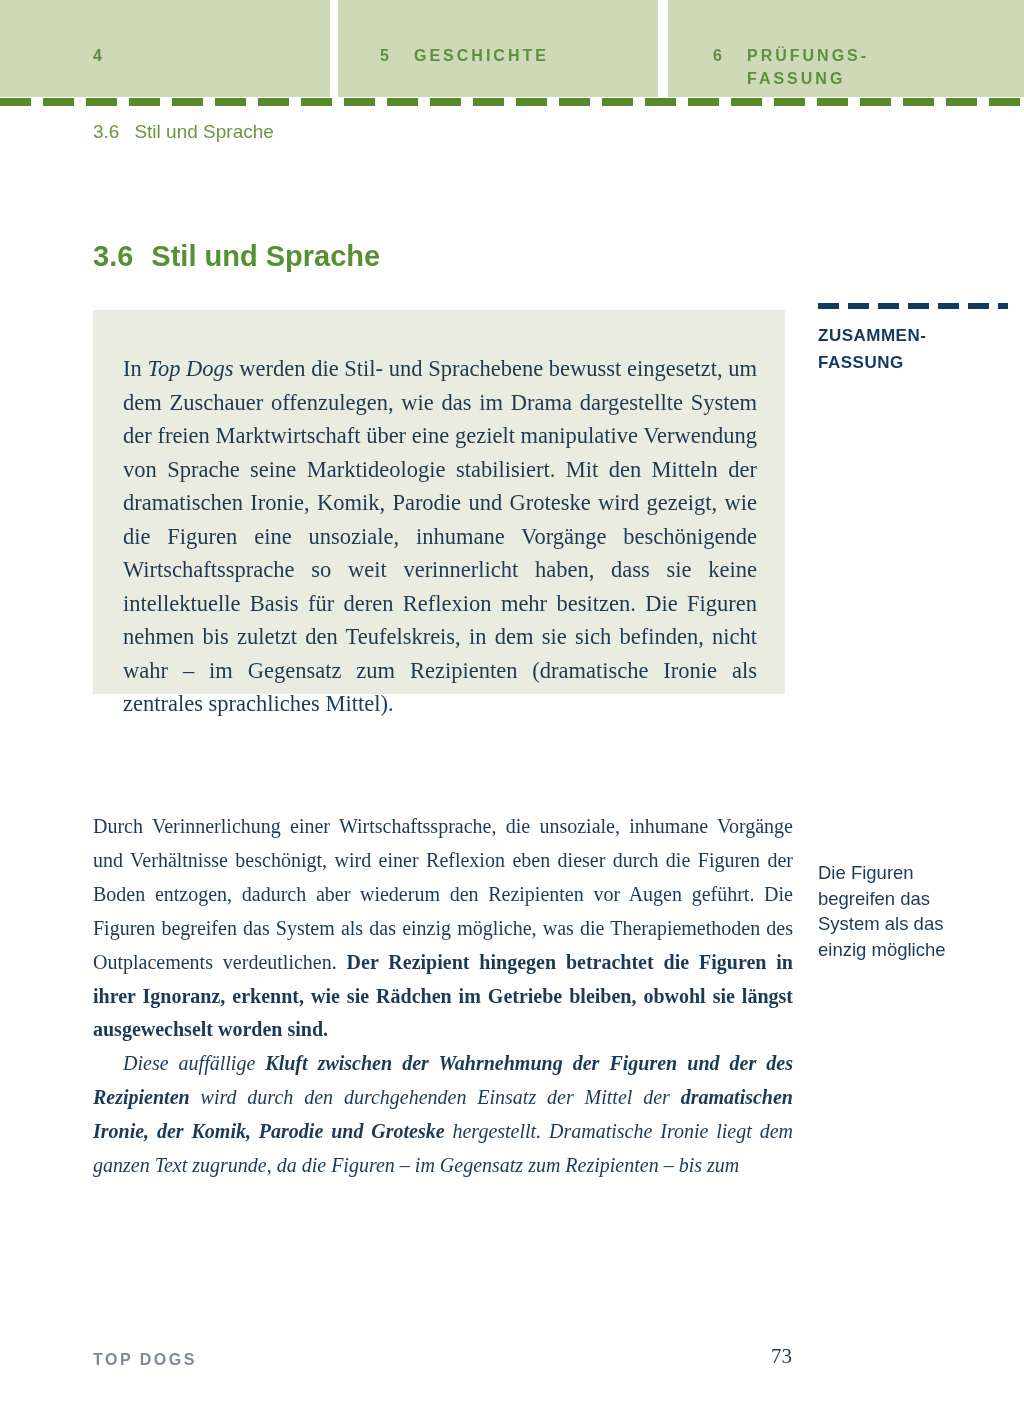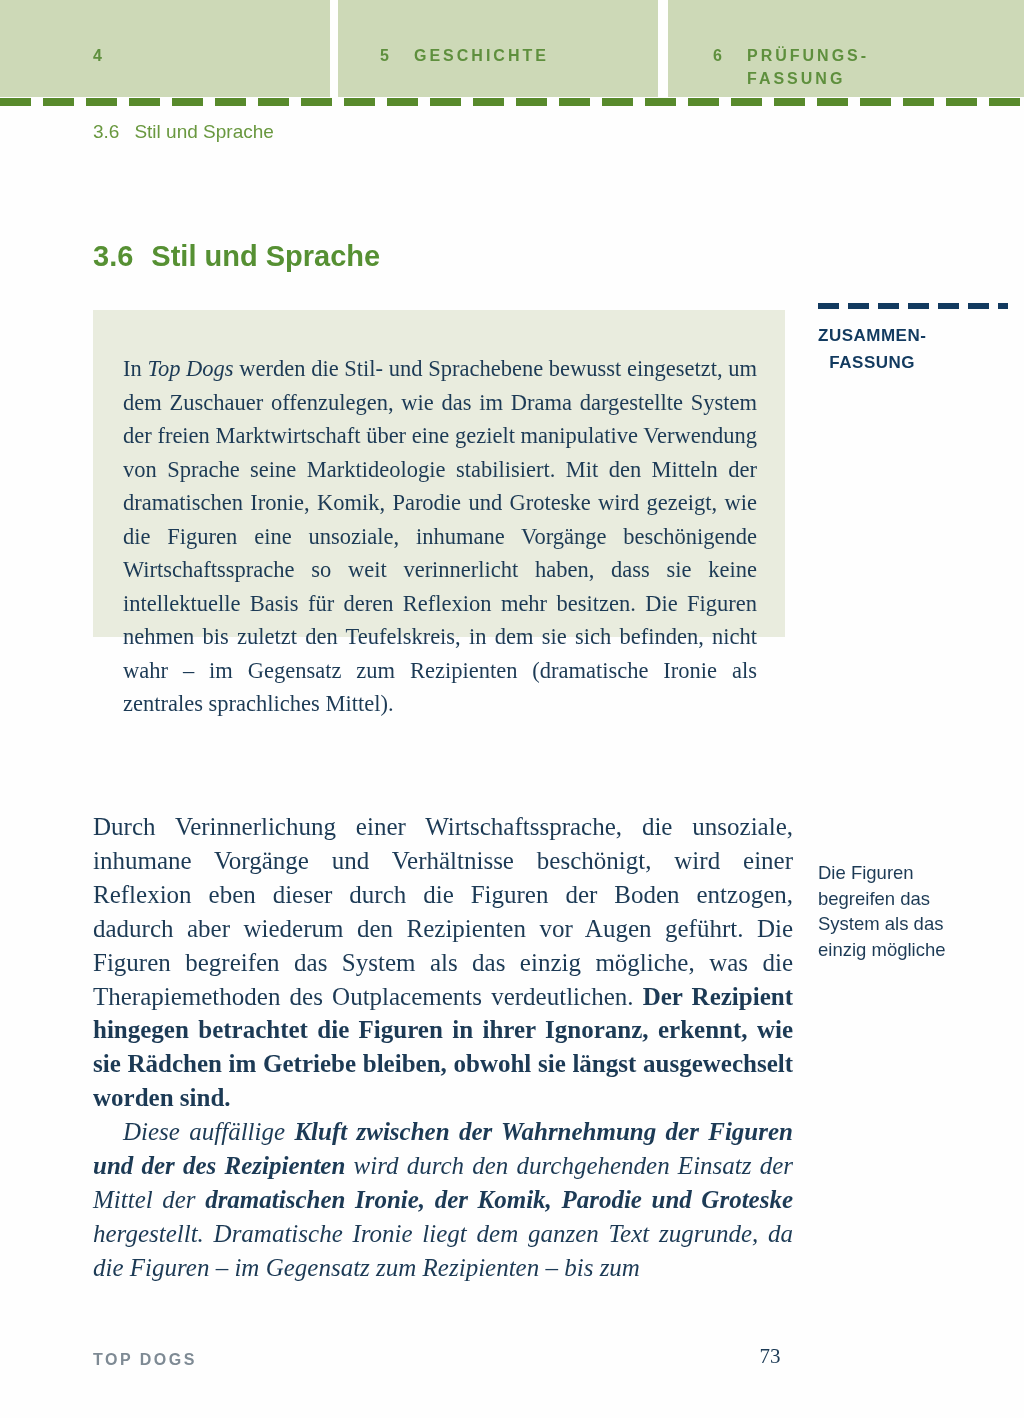--- a/index.html
+++ b/index.html
@@ -57,21 +57,21 @@
     display: flex; gap: 18px;
     color: #569033;
     font-size: 29px;
     font-weight: bold;
   }
 
   
   .summary-box {
     position: absolute;
     left: 93px; top: 310px;
-    width: 692px; height: 327px;
+    width: 692px; height: 384px;
     box-sizing: border-box;
     background: #e9ecde;
     padding: 42px 28px 0 30px;
   }
   .summary-box p {
     margin: 0;
     font-family: "Liberation Serif", serif;
     font-size: 22.5px;
     line-height: 33.5px;
     text-align: justify;
@@ -86,38 +86,37 @@
     background: repeating-linear-gradient(90deg, #123a5f 0 21px, transparent 21px 30px);
   }
   .side-label {
     position: absolute;
     left: 818px; top: 322px;
     color: #123a5f;
     font-size: 17px;
     font-weight: bold;
     line-height: 27px;
     letter-spacing: 0.5px;
-    text-align: center;
   }
   .margin-note {
     position: absolute;
     left: 818px; top: 860px;
     width: 162px;
     color: #1c3a55;
     font-size: 18.5px;
     line-height: 25.5px;
   }
 
   
   .body-text {
     position: absolute;
     left: 93px; top: 810px;
     width: 700px;
     font-family: "Liberation Serif", serif;
-    font-size: 25px;
+    font-size: 20px;
     line-height: 33.9px;
     text-align: justify;
     color: #1c3a55;
   }
   .body-text p { margin: 0; }
   .body-text p.indented { text-indent: 30px; font-style: italic; }
   .body-text strong { font-weight: bold; }
 
   
   .footer-title {
@@ -125,21 +124,21 @@
     left: 93px; top: 1351px;
     color: #7e8a94;
     font-size: 16px;
     font-weight: 600;
     letter-spacing: 2.5px;
   }
   .page-number {
     position: absolute;
     left: 748px; top: 1344px;
     width: 44px;
-    text-align: center;
+    text-align: right;
     font-family: "Liberation Serif", serif;
     font-size: 21px;
     color: #1c3a55;
   }
 </style>
 </head>
 <body>
 
 <div class="page">
 

